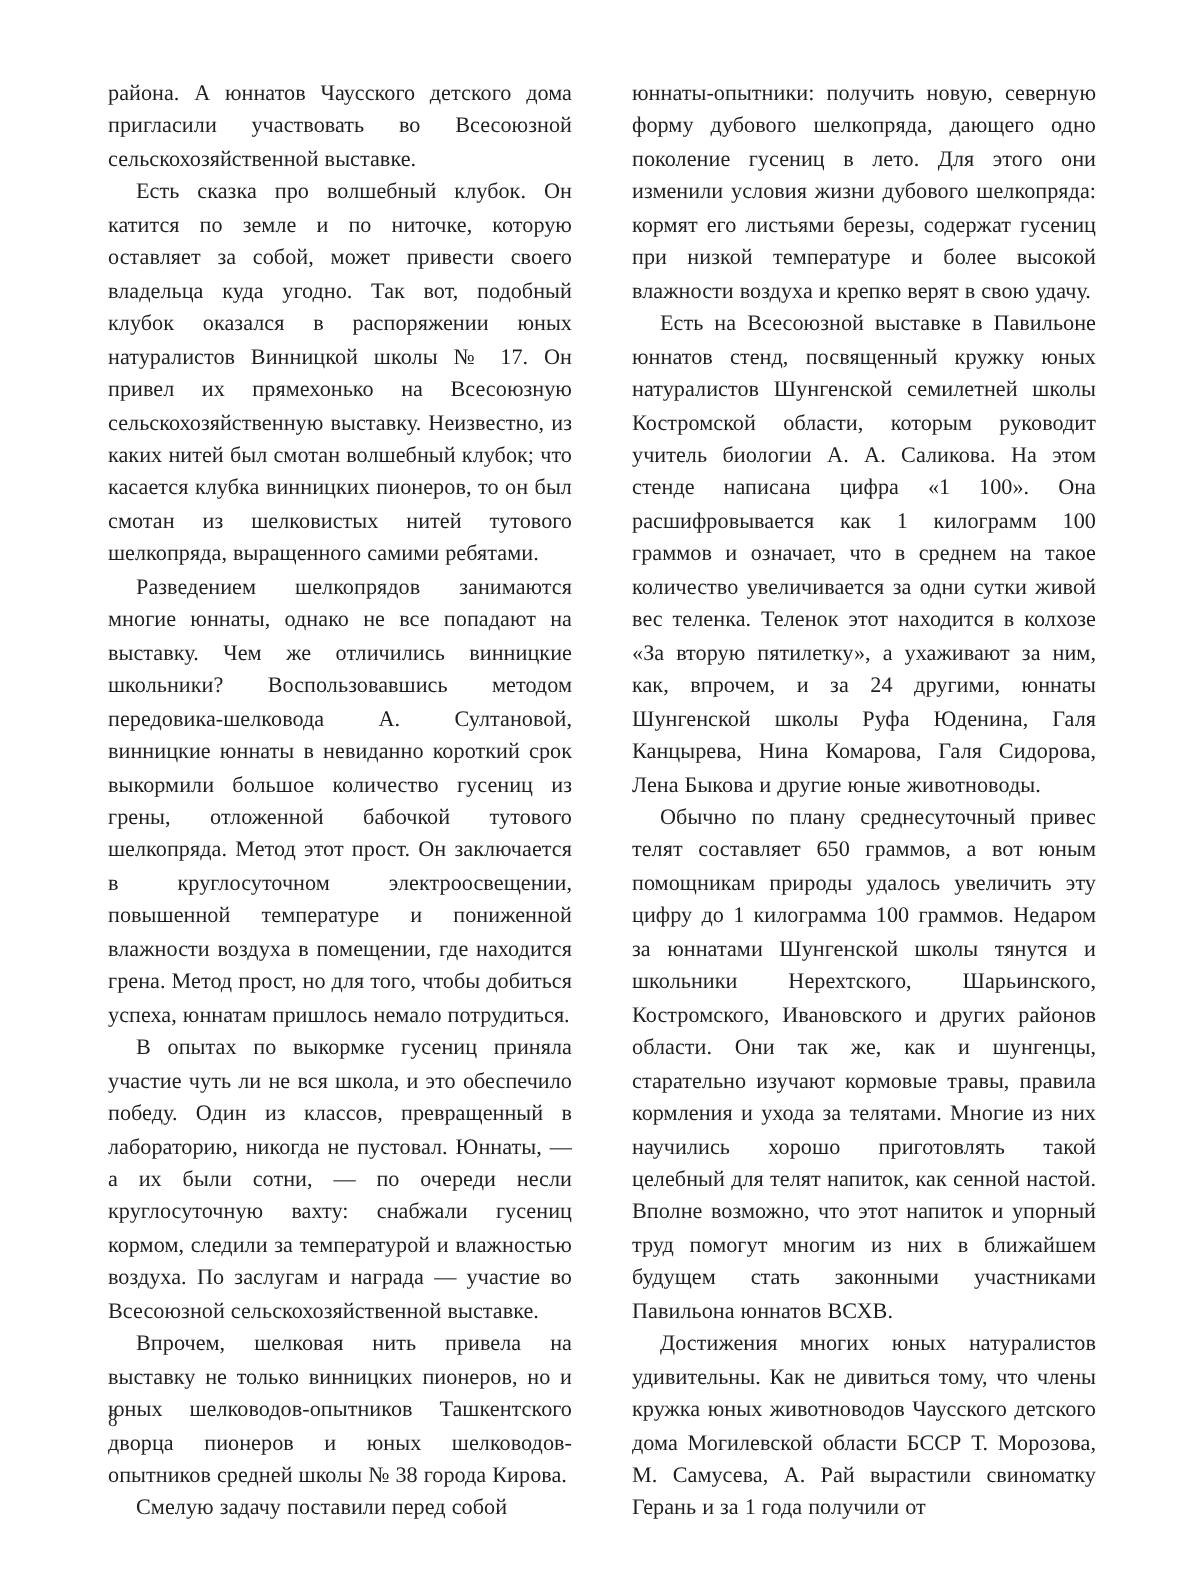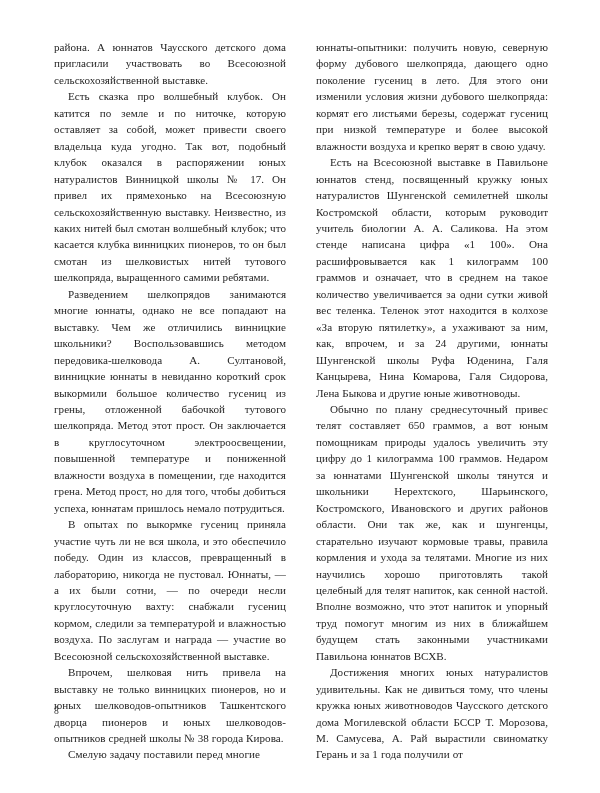--- a/index.html
+++ b/index.html
@@ -77,21 +77,21 @@
 <div class="page">
 
   <div class="columns">
 
     <div class="column">
       <p class="cont">района. А юннатов Чаусского детского дома пригласили участвовать во Всесоюзной сельскохозяйственной выставке.</p>
       <p>Есть сказка про волшебный клубок. Он катится по земле и по ниточке, которую оставляет за собой, может привести своего владельца куда угодно. Так вот, подобный клубок оказался в распоряжении юных натуралистов Винницкой школы № 17. Он привел их прямехонько на Всесоюзную сельскохозяйственную выставку. Неизвестно, из каких нитей был смотан волшебный клубок; что касается клубка винницких пионеров, то он был смотан из шелковистых нитей тутового шелкопряда, выращенного самими ребятами.</p>
       <p>Разведением шелкопрядов занимаются многие юннаты, однако не все попадают на выставку. Чем же отличились винницкие школьники? Воспользовавшись методом передовика-шелковода А. Султановой, винницкие юннаты в невиданно короткий срок выкормили большое количество гусениц из грены, отложенной бабочкой тутового шелкопряда. Метод этот прост. Он заключается в круглосуточном электроосвещении, повышенной температуре и пониженной влажности воздуха в помещении, где находится грена. Метод прост, но для того, чтобы добиться успеха, юннатам пришлось немало потрудиться.</p>
       <p>В опытах по выкормке гусениц приняла участие чуть ли не вся школа, и это обеспечило победу. Один из классов, превращенный в лабораторию, никогда не пустовал. Юннаты, — а их были сотни, — по очереди несли круглосуточную вахту: снабжали гусениц кормом, следили за температурой и влажностью воздуха. По заслугам и награда — участие во Всесоюзной сельскохозяйственной выставке.</p>
       <p>Впрочем, шелковая нить привела на выставку не только винницких пионеров, но и юных шелководов-опытников Ташкентского дворца пионеров и юных шелководов-опытников средней школы № 38 города Кирова.</p>
-      <p>Смелую задачу поставили перед многие</p>
+      <p>Смелую задачу поставили перед собой</p>
     </div>
 
     <div class="column">
       <p class="cont">юннаты-опытники: получить новую, северную форму дубового шелкопряда, дающего одно поколение гусениц в лето. Для этого они изменили условия жизни дубового шелкопряда: кормят его листьями березы, содержат гусениц при низкой температуре и более высокой влажности воздуха и крепко верят в свою удачу.</p>
       <p>Есть на Всесоюзной выставке в Павильоне юннатов стенд, посвященный кружку юных натуралистов Шунгенской семилетней школы Костромской области, которым руководит учитель биологии А. А. Саликова. На этом стенде написана цифра «1 100». Она расшифровывается как 1 килограмм 100 граммов и означает, что в среднем на такое количество увеличивается за одни сутки живой вес теленка. Теленок этот находится в колхозе «За вторую пятилетку», а ухаживают за ним, как, впрочем, и за 24 другими, юннаты Шунгенской школы Руфа Юденина, Галя Канцырева, Нина Комарова, Галя Сидорова, Лена Быкова и другие юные животноводы.</p>
       <p>Обычно по плану среднесуточный привес телят составляет 650 граммов, а вот юным помощникам природы удалось увеличить эту цифру до 1 килограмма 100 граммов. Недаром за юннатами Шунгенской школы тянутся и школьники Нерехтского, Шарьинского, Костромского, Ивановского и других районов области. Они так же, как и шунгенцы, старательно изучают кормовые травы, правила кормления и ухода за телятами. Многие из них научились хорошо приготовлять такой целебный для телят напиток, как сенной настой. Вполне возможно, что этот напиток и упорный труд помогут многим из них в ближайшем будущем стать законными участниками Павильона юннатов ВСХВ.</p>
       <p>Достижения многих юных натуралистов удивительны. Как не дивиться тому, что члены кружка юных животноводов Чаусского детского дома Могилевской области БССР Т. Морозова, М. Самусева, А. Рай вырастили свиноматку Герань и за 1 года получили от</p>
     </div>
 
   </div>

